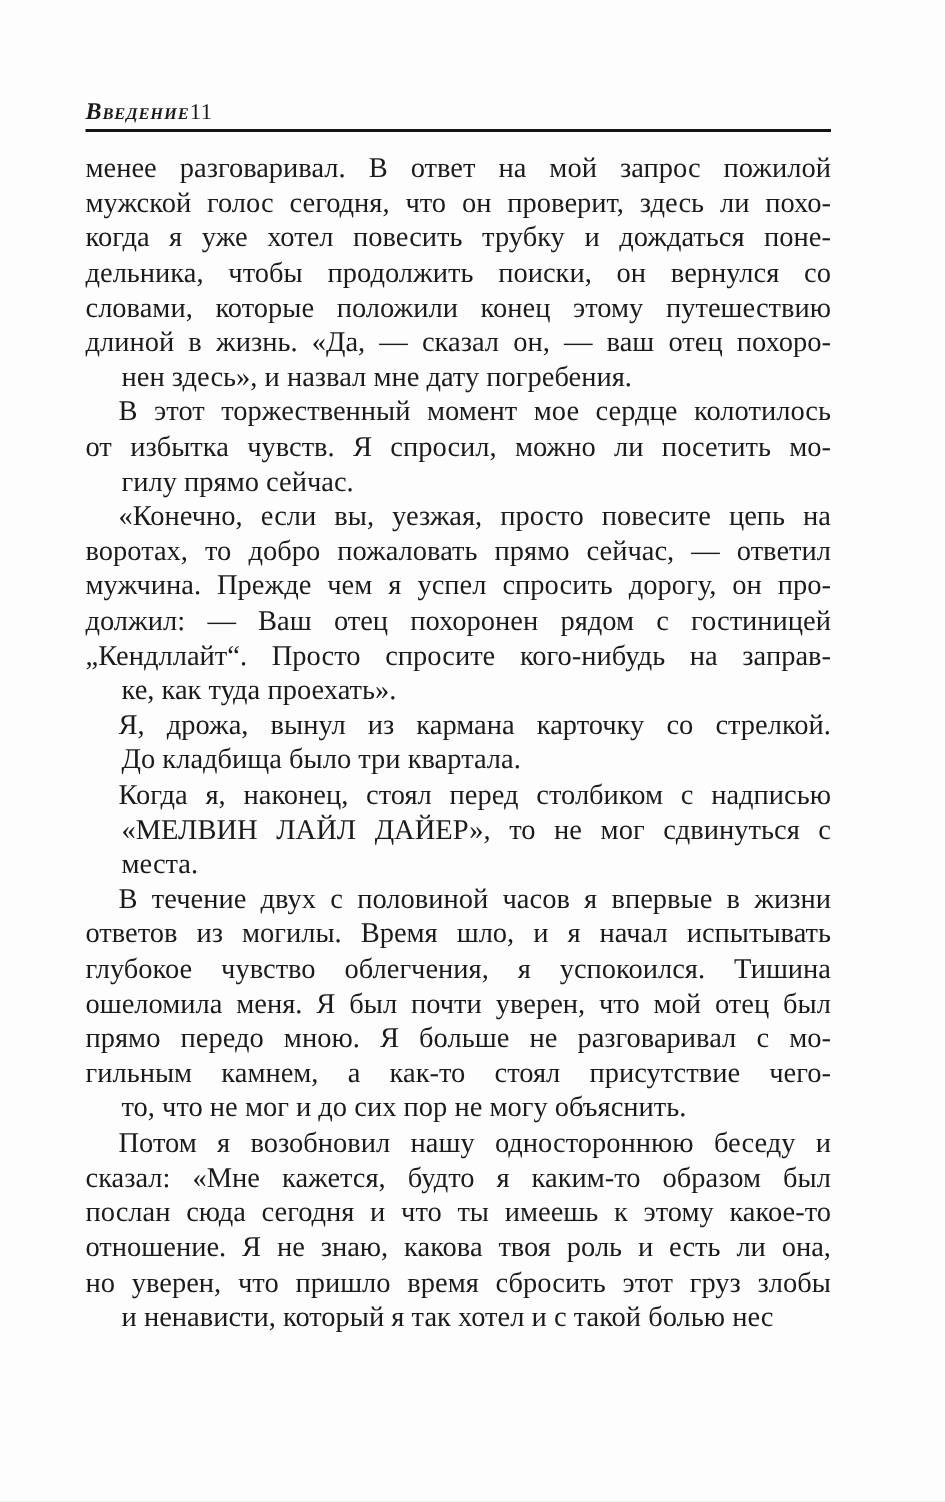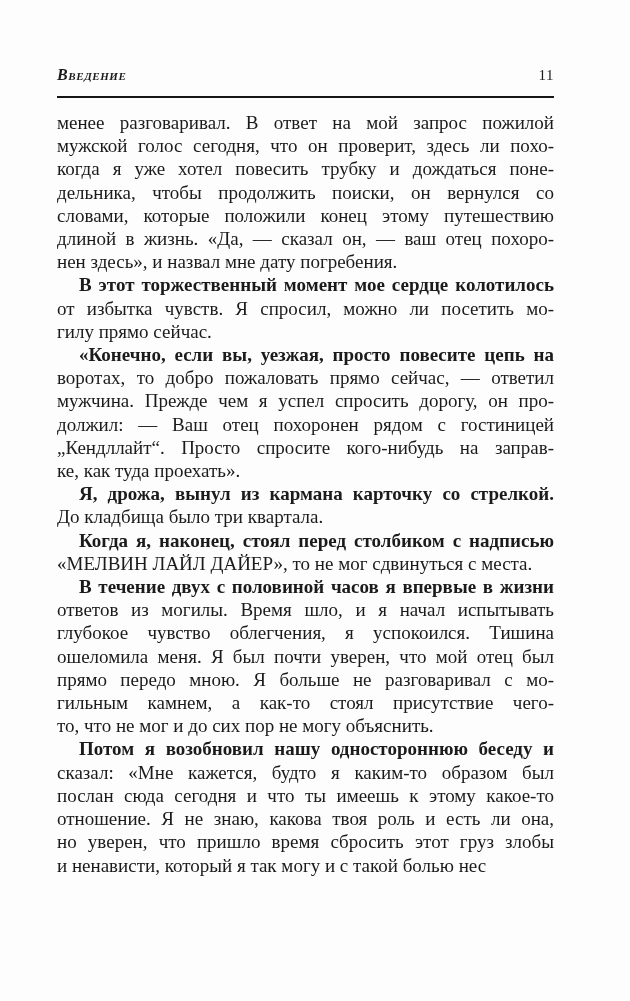--- a/index.html
+++ b/index.html
@@ -17,24 +17,24 @@
     color: #1b1b1b;
   }
   .content {
     position: absolute;
     left: 57px;
     top: 66px;
     width: 497px;
   }
   .running-header {
     display: flex;
-    justify-content: space-between;
+    justify-content: flex-start;
     align-items: baseline;
     border-bottom: 2.5px solid #161616;
-    padding-bottom: 12px;
+    padding-bottom: 2px;
   }
   .running-header .sec {
     font-style: italic;
     font-variant: small-caps;
     font-weight: 600;
     font-size: 16px;
     letter-spacing: 0.6px;
   }
   .running-header .num {
     font-size: 15px;
@@ -46,24 +46,24 @@
     line-height: 23.2px;
   }
   .para { margin: 0; }
   .line {
     text-align: justify;
     text-align-last: justify;
     white-space: normal;
   }
   .line.last {
     text-align-last: left;
+    margin-left: 24px;
   }
   .line.indent {
     text-indent: 22px;
-    font-weight: bold;
   }
 </style>
 </head>
 <body>
 
 <div class="page">
   <div class="content">
     <div class="running-header">
       <span class="sec">Введение</span>
       <span class="num">11</span>
@@ -107,17 +107,17 @@
           <div class="line">прямо передо мною. Я больше не разговаривал с мо-</div>
           <div class="line">гильным камнем, а как-то стоял присутствие чего-</div>
           <div class="line last">то, что не мог и до сих пор не могу объяснить.</div>
         </div>
         <div class="para">
           <div class="line indent">Потом я возобновил нашу одностороннюю беседу и</div>
           <div class="line">сказал: «Мне кажется, будто я каким-то образом был</div>
           <div class="line">послан сюда сегодня и что ты имеешь к этому какое-то</div>
           <div class="line">отношение. Я не знаю, какова твоя роль и есть ли она,</div>
           <div class="line">но уверен, что пришло время сбросить этот груз злобы</div>
-          <div class="line last">и ненависти, который я так могу и с такой болью нес</div>
+          <div class="line last">и ненависти, который я так хотел и с такой болью нес</div>
         </div>
       </div>
   </div>
 </div>
 
 </body></html>

